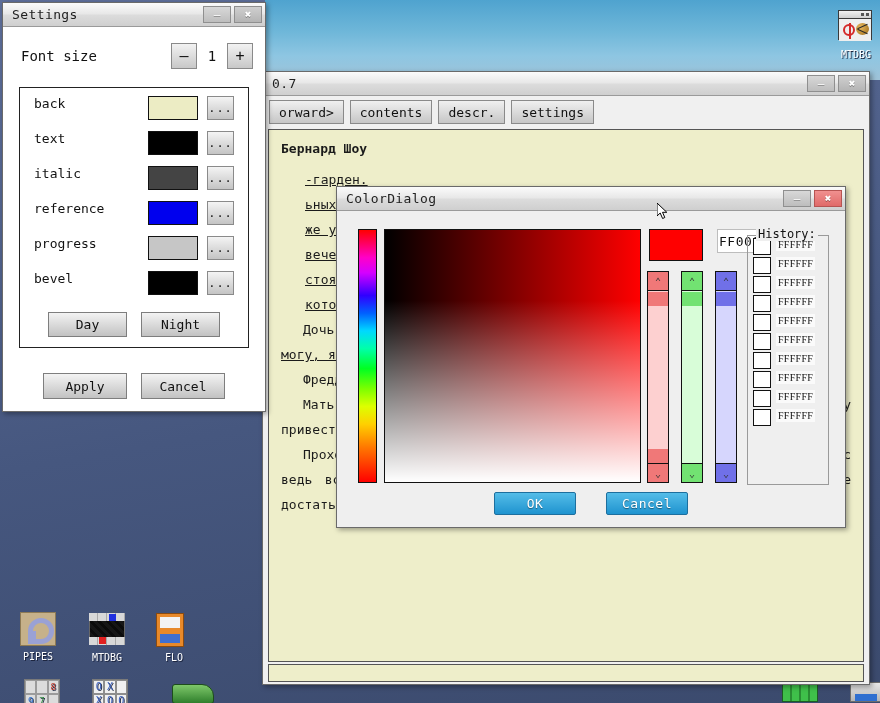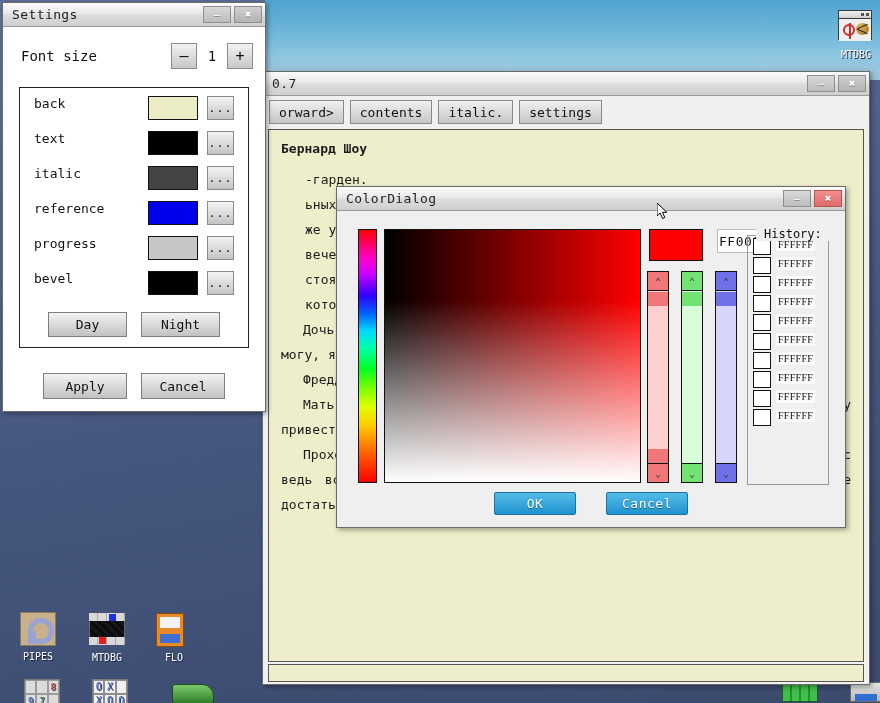--- a/index.html
+++ b/index.html
@@ -109,21 +109,21 @@
   #reader .toolbar{height:32px;display:flex;align-items:center;gap:6px;padding-left:6px;
     background:#f0f0f0;}
   .tbbtn{height:24px;padding:0 9px;border:1px solid #8a8a8a;
     background:linear-gradient(180deg,#f0f0f0,#c6c6c6);font-size:13px;color:#111;
     display:flex;align-items:center;box-sizing:border-box;}
   .page{position:absolute;left:5px;top:57px;right:5px;bottom:22px;background:#eeeeca;
     border:1px solid #555;overflow:hidden;}
   .page-inner{padding:6px 12px 0 12px;color:#1b1b1b;font-size:13px;line-height:25px;}
   .doc-title{text-align:left;font-weight:bold;font-size:13px;margin-bottom:6px;}
   .para{margin:0;text-align:justify;text-indent:22px;}
-  .para.noind{text-indent:0;}
+  .para.noind{text-indent:0;text-decoration:underline;}
   .stage{color:#8e8e8e;}
   .botbar{position:absolute;left:5px;right:5px;bottom:2px;height:16px;background:#eeeeca;border:1px solid #555;}
 
   
   #colordlg{left:336px;top:186px;width:508px;height:340px;background:#efefef;}
   #colordlg .cd-body{position:relative;height:calc(100% - 24px);}
   .hue{position:absolute;left:21px;top:18px;width:19px;height:254px;border:1px solid #111;
     box-sizing:border-box;
     background:linear-gradient(180deg,#ff0000 0%,#ff00c8 11%,#d400ff 17%,#3000ff 26%,
       #0060ff 33%,#00d8ff 40%,#00ffaa 47%,#00ff22 55%,#7cff00 63%,#ddff00 70%,
@@ -141,21 +141,21 @@
   .sl{width:22px;height:212px;border:1px solid #111;box-sizing:border-box;position:relative;}
   .sl .ar{height:19px;border-bottom:1px solid #111;display:flex;align-items:center;justify-content:center;
     font-size:10px;color:#333;box-sizing:border-box;}
   .sl .ar.bot{border-bottom:none;border-top:1px solid #111;position:absolute;bottom:0;left:0;right:0;}
   .sl .thumb{position:absolute;left:0;right:0;height:14px;}
   .sl.r{background:#fdd0d0;}.sl.r .ar,.sl.r .thumb{background:#f07878;}
   .sl.g{background:#d8fdd8;}.sl.g .ar,.sl.g .thumb{background:#72e272;}
   .sl.b{background:#d6d6fd;}.sl.b .ar,.sl.b .thumb{background:#7070e8;}
   .history{position:absolute;left:410px;top:24px;width:82px;height:250px;
     border:1px solid #9a9a9a;box-sizing:border-box;}
-  .history .lg{position:absolute;top:-9px;left:8px;background:#efefef;padding:0 8px;
+  .history .lg{position:absolute;top:-9px;left:8px;background:#efefef;padding:0 2px;
     font-size:12px;color:#111;}
   .hrow{display:flex;align-items:flex-start;gap:5px;margin:2px 0 0 5px;font-family:Liberation Serif, serif;}
   .hsw{width:18px;height:17px;background:#fff;border:1px solid #111;box-sizing:border-box;}
   .hhex{background:#fafafa;font-size:10px;color:#111;padding:1px 2px;letter-spacing:.3px;}
   .okrow{position:absolute;left:0;right:0;bottom:12px;display:flex;justify-content:center;gap:30px;}
   .bluebtn{width:82px;height:23px;border:1px solid #1d6f9e;border-radius:2px;
     background:linear-gradient(180deg,#54bde8,#1f93cf);color:#fff;font-size:13px;
     display:flex;align-items:center;justify-content:center;box-sizing:border-box;
     text-shadow:0 1px 1px rgba(0,0,0,.45);letter-spacing:.5px;}
   .cursor{position:absolute;left:657px;top:203px;width:12px;height:18px;z-index:99;}
@@ -254,21 +254,21 @@
 
 <div class="win" id="reader">
   <div class="titlebar">
     <span class="tt">0.7</span>
     <span class="tbtn">–</span>
     <span class="tbtn close">✖</span>
   </div>
   <div class="toolbar">
     <div class="tbbtn">orward&gt;</div>
     <div class="tbbtn">contents</div>
-    <div class="tbbtn">italic.</div>
+    <div class="tbbtn">descr.</div>
     <div class="tbbtn">settings</div>
   </div>
   <div class="page">
     <div class="page-inner">
       <div class="doc-title">Бернард Шоу</div>
       <p class="para noind" style="margin-left:24px">-гарден.</p>
       <p class="para noind" style="margin-left:24px">ьных сире</p>
       <p class="para noind" style="margin-left:24px">же укрыло</p>
       <p class="para noind" style="margin-left:24px">вечерних туалетах.</p>
       <p class="para noind" style="margin-left:24px">стоящий спиной к о</p>

